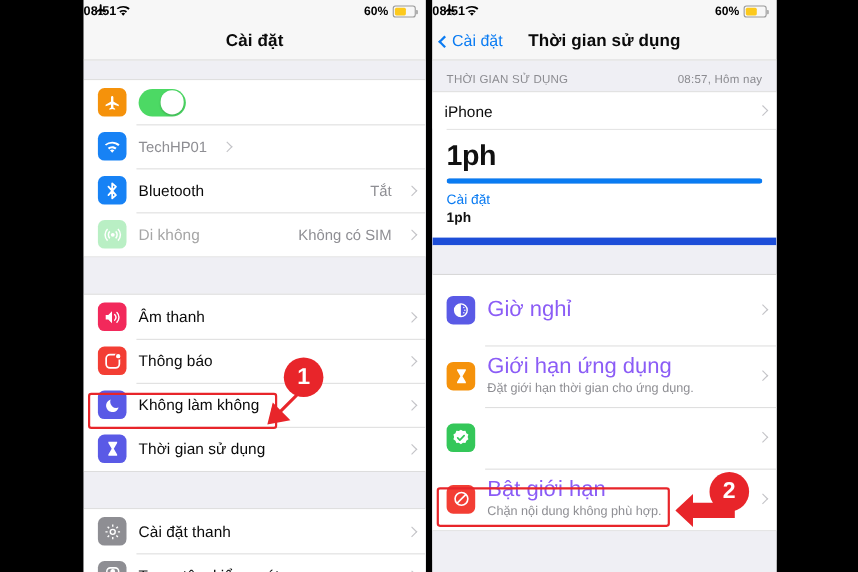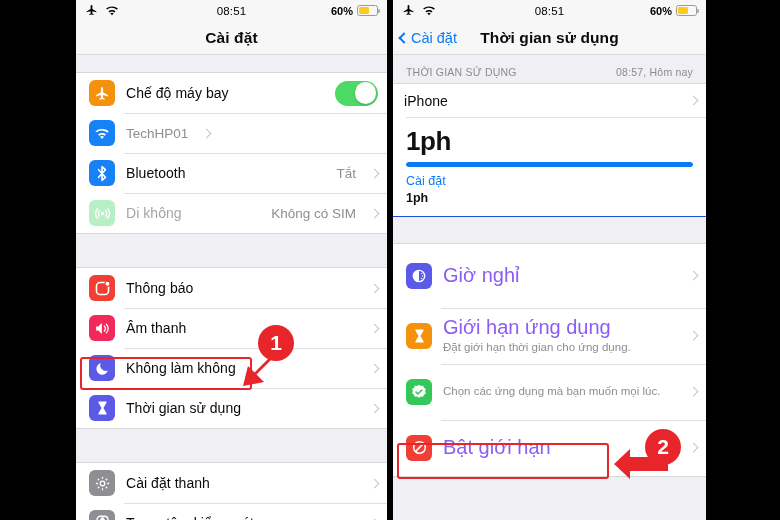--- a/index.html
+++ b/index.html
@@ -20,22 +20,22 @@
   #phone-right { left: 393px; width: 313px; }
 
   
   .statusbar {
     height: 21px; background:#f7f7f7;
     display:flex; align-items:center; padding: 0 9px;
     position: relative; flex-shrink:0;
   }
   .sb-left { display:flex; align-items:center; gap:7px; }
   .sb-time {
-    position:absolute; left:0; right:0; text-align:center;
-    font-size:11.5px; font-weight:400; color:#000; letter-spacing:.1px;
+    position:absolute; left:0; right:0; 
+    font-size:11.5px; font-weight:700; color:#000; letter-spacing:.1px;
   }
   .sb-right {
     position:absolute; right:9px; display:flex; align-items:center; gap:4px;
   }
   .sb-pct { font-size:11px; font-weight:600; color:#000; }
   .batt {
     width:21px; height:10.5px; border:1px solid #9a9a9a; border-radius:2.6px;
     position:relative; padding:1px;
   }
   .batt::after{
@@ -116,21 +116,21 @@
     box-shadow:0 1px 2px rgba(0,0,0,.22);
   }
 
   
   .sect-head {
     display:flex; justify-content:space-between; align-items:flex-end;
     padding:0 13px 5px 13px; height:28px; background:#efeff4;
   }
   .sect-head span { font-size:10.5px; color:#8b8b90; letter-spacing:.2px; }
 
-  .usage-card { background:#fff; border-top:1px solid #d8d8d8; border-bottom:1px solid #1d4ed8; }
+  .usage-card { background:#fff; border-top:1px solid #d8d8d8; border-bottom:7px solid #1d4ed8; }
   .usage-total { padding: 9px 13px 0 13px; }
   .usage-total .big { font-size:26px; font-weight:600; color:#111; letter-spacing:-.4px; line-height:1.08; }
   .bar-track {
     margin: 7px 13px 0 13px; height:5px; border-radius:2.5px; background:#e6e6eb; overflow:hidden;
   }
   .bar-fill { height:100%; background:#0a7bf2; border-radius:2.5px; }
   .usage-legend { padding: 6px 13px 9px 13px; }
   .usage-legend .cat { font-size:12.5px; color:#0a7bf2; line-height:1.35; }
   .usage-legend .val { font-size:12.5px; color:#111; font-weight:600; line-height:1.35; }
 
@@ -184,21 +184,20 @@
 
       <div class="gap sm"></div>
 
       <div class="group">
         <div class="row">
           <span class="ico" style="background:#f5920b">
             <svg width="16" height="16" viewBox="0 0 24 24" fill="#fff">
                 <path d="M21 15.5 13.6 11V5.2c0-.9-.7-1.7-1.6-1.7s-1.6.8-1.6 1.7V11L3 15.5v1.8l7.4-2.3v4.2L8 20.8v1.3l4-1 4 1v-1.3l-2.4-1.6V15l7.4 2.3z"></path>
               </svg>
           </span>
-          <span class="row-label">Chế độ máy bay</span>
           <span class="toggle"></span>
         </div>
         <div class="row">
           <span class="ico" style="background:#1782f5">
             <svg width="16" height="13" viewBox="0 0 24 18" fill="#fff">
                 <path d="M12 17.2 9 13.8c.8-.7 1.9-1.1 3-1.1s2.2.4 3 1.1zm6-6.9-1.9 2.2A8.1 8.1 0 0 0 12 10.8c-1.6 0-3 .6-4.1 1.7L6 10.3A10.7 10.7 0 0 1 12 8.2c2.3 0 4.4.8 6 2.1zm4.1-4.6-1.9 2.1A13.8 13.8 0 0 0 12 4.4c-3.2 0-6.1 1.1-8.2 2.9L1.9 5.7A16.6 16.6 0 0 1 12 2.2c3.9 0 7.4 1.3 10.1 3.5z"></path>
               </svg>
           </span>
           <span class="row-value">TechHP01</span>
           <span class="chev-r"></span>
@@ -222,39 +221,39 @@
           </span>
           <span class="row-label dim">Di không</span>
           <span class="row-value">Không có SIM</span>
           <span class="chev-r"></span>
         </div>
       </div>
 
       <div class="gap lg"></div>
 
       <div class="group">
-        <div class="row">
-          <span class="ico" style="background:#f33e34">
-            <svg width="17" height="17" viewBox="0 0 24 24" fill="none" stroke="#fff" stroke-width="2.2">
-                <rect x="3.5" y="3.5" width="17" height="17" rx="5"></rect>
-                <circle cx="19" cy="5.3" r="3.6" fill="#fff" stroke="#f33e34" stroke-width="1.6"></circle>
-              </svg>
-          </span>
-          <span class="row-label">Thông báo</span>
-          <span class="chev-r"></span>
-        </div>
         <div class="row">
           <span class="ico" style="background:#f2295b">
             <svg width="17" height="15" viewBox="0 0 24 22" fill="#fff">
                 <path d="M11 3 6 8H2.6v6H6l5 5z"></path>
                 <path d="M14.6 7.3a5.4 5.4 0 0 1 0 7.4" stroke="#fff" stroke-width="1.9" fill="none" stroke-linecap="round"></path>
                 <path d="M17.6 4.6a9 9 0 0 1 0 12.8" stroke="#fff" stroke-width="1.9" fill="none" stroke-linecap="round"></path>
               </svg>
           </span>
           <span class="row-label">Âm thanh</span>
+          <span class="chev-r"></span>
+        </div>
+        <div class="row">
+          <span class="ico" style="background:#f33e34">
+            <svg width="17" height="17" viewBox="0 0 24 24" fill="none" stroke="#fff" stroke-width="2.2">
+                <rect x="3.5" y="3.5" width="17" height="17" rx="5"></rect>
+                <circle cx="19" cy="5.3" r="3.6" fill="#fff" stroke="#f33e34" stroke-width="1.6"></circle>
+              </svg>
+          </span>
+          <span class="row-label">Thông báo</span>
           <span class="chev-r"></span>
         </div>
         <div class="row">
           <span class="ico" style="background:#5a5ae6">
             <svg width="15" height="15" viewBox="0 0 24 24" fill="#fff">
                 <path d="M20.5 15.3A9 9 0 0 1 9 3.6a9.3 9.3 0 1 0 11.5 11.7z"></path>
               </svg>
           </span>
           <span class="row-label">Không làm không</span>
           <span class="chev-r"></span>
@@ -389,33 +388,33 @@
           <span class="chev-r"></span>
         </div>
         <div class="row row2">
           <span class="ico" style="background:#34c759">
             <svg width="18" height="18" viewBox="0 0 24 24">
                 <path d="M12 2.2l2.5 1.7 3-.3 1.1 2.8 2.5 1.7-.9 2.9.9 2.9-2.5 1.7-1.1 2.8-3-.3-2.5 1.7-2.5-1.7-3 .3-1.1-2.8L2.9 13.9l.9-2.9-.9-2.9 2.5-1.7 1.1-2.8 3 .3z" fill="#fff"></path>
                 <path d="M8.1 12.1l2.6 2.6 5.2-5.3" stroke="#34c759" stroke-width="2.1" fill="none" stroke-linecap="round" stroke-linejoin="round"></path>
               </svg>
           </span>
           <span class="txt">
-            <span class="t2">Chọn các ứng dụng mà bạn muốn mọi lúc.</span>
           </span>
           <span class="chev-r"></span>
         </div>
         <div class="row row2">
           <span class="ico" style="background:#f33e34">
             <svg width="17" height="17" viewBox="0 0 24 24" fill="none" stroke="#fff" stroke-width="2.1">
                 <circle cx="12" cy="12" r="8.2"></circle>
                 <path d="M6.2 17.8 17.8 6.2"></path>
               </svg>
           </span>
           <span class="txt">
             <span class="t1">Bật giới hạn</span>
+            <span class="t2">Chặn nội dung không phù hợp.</span>
           </span>
           <span class="chev-r"></span>
         </div>
       </div>
 
       <div class="gap"></div>
     </div>
   </div>
 
   <div class="hl-box" style="left:80px; top:357px; width:172px; height:33px;"></div>

